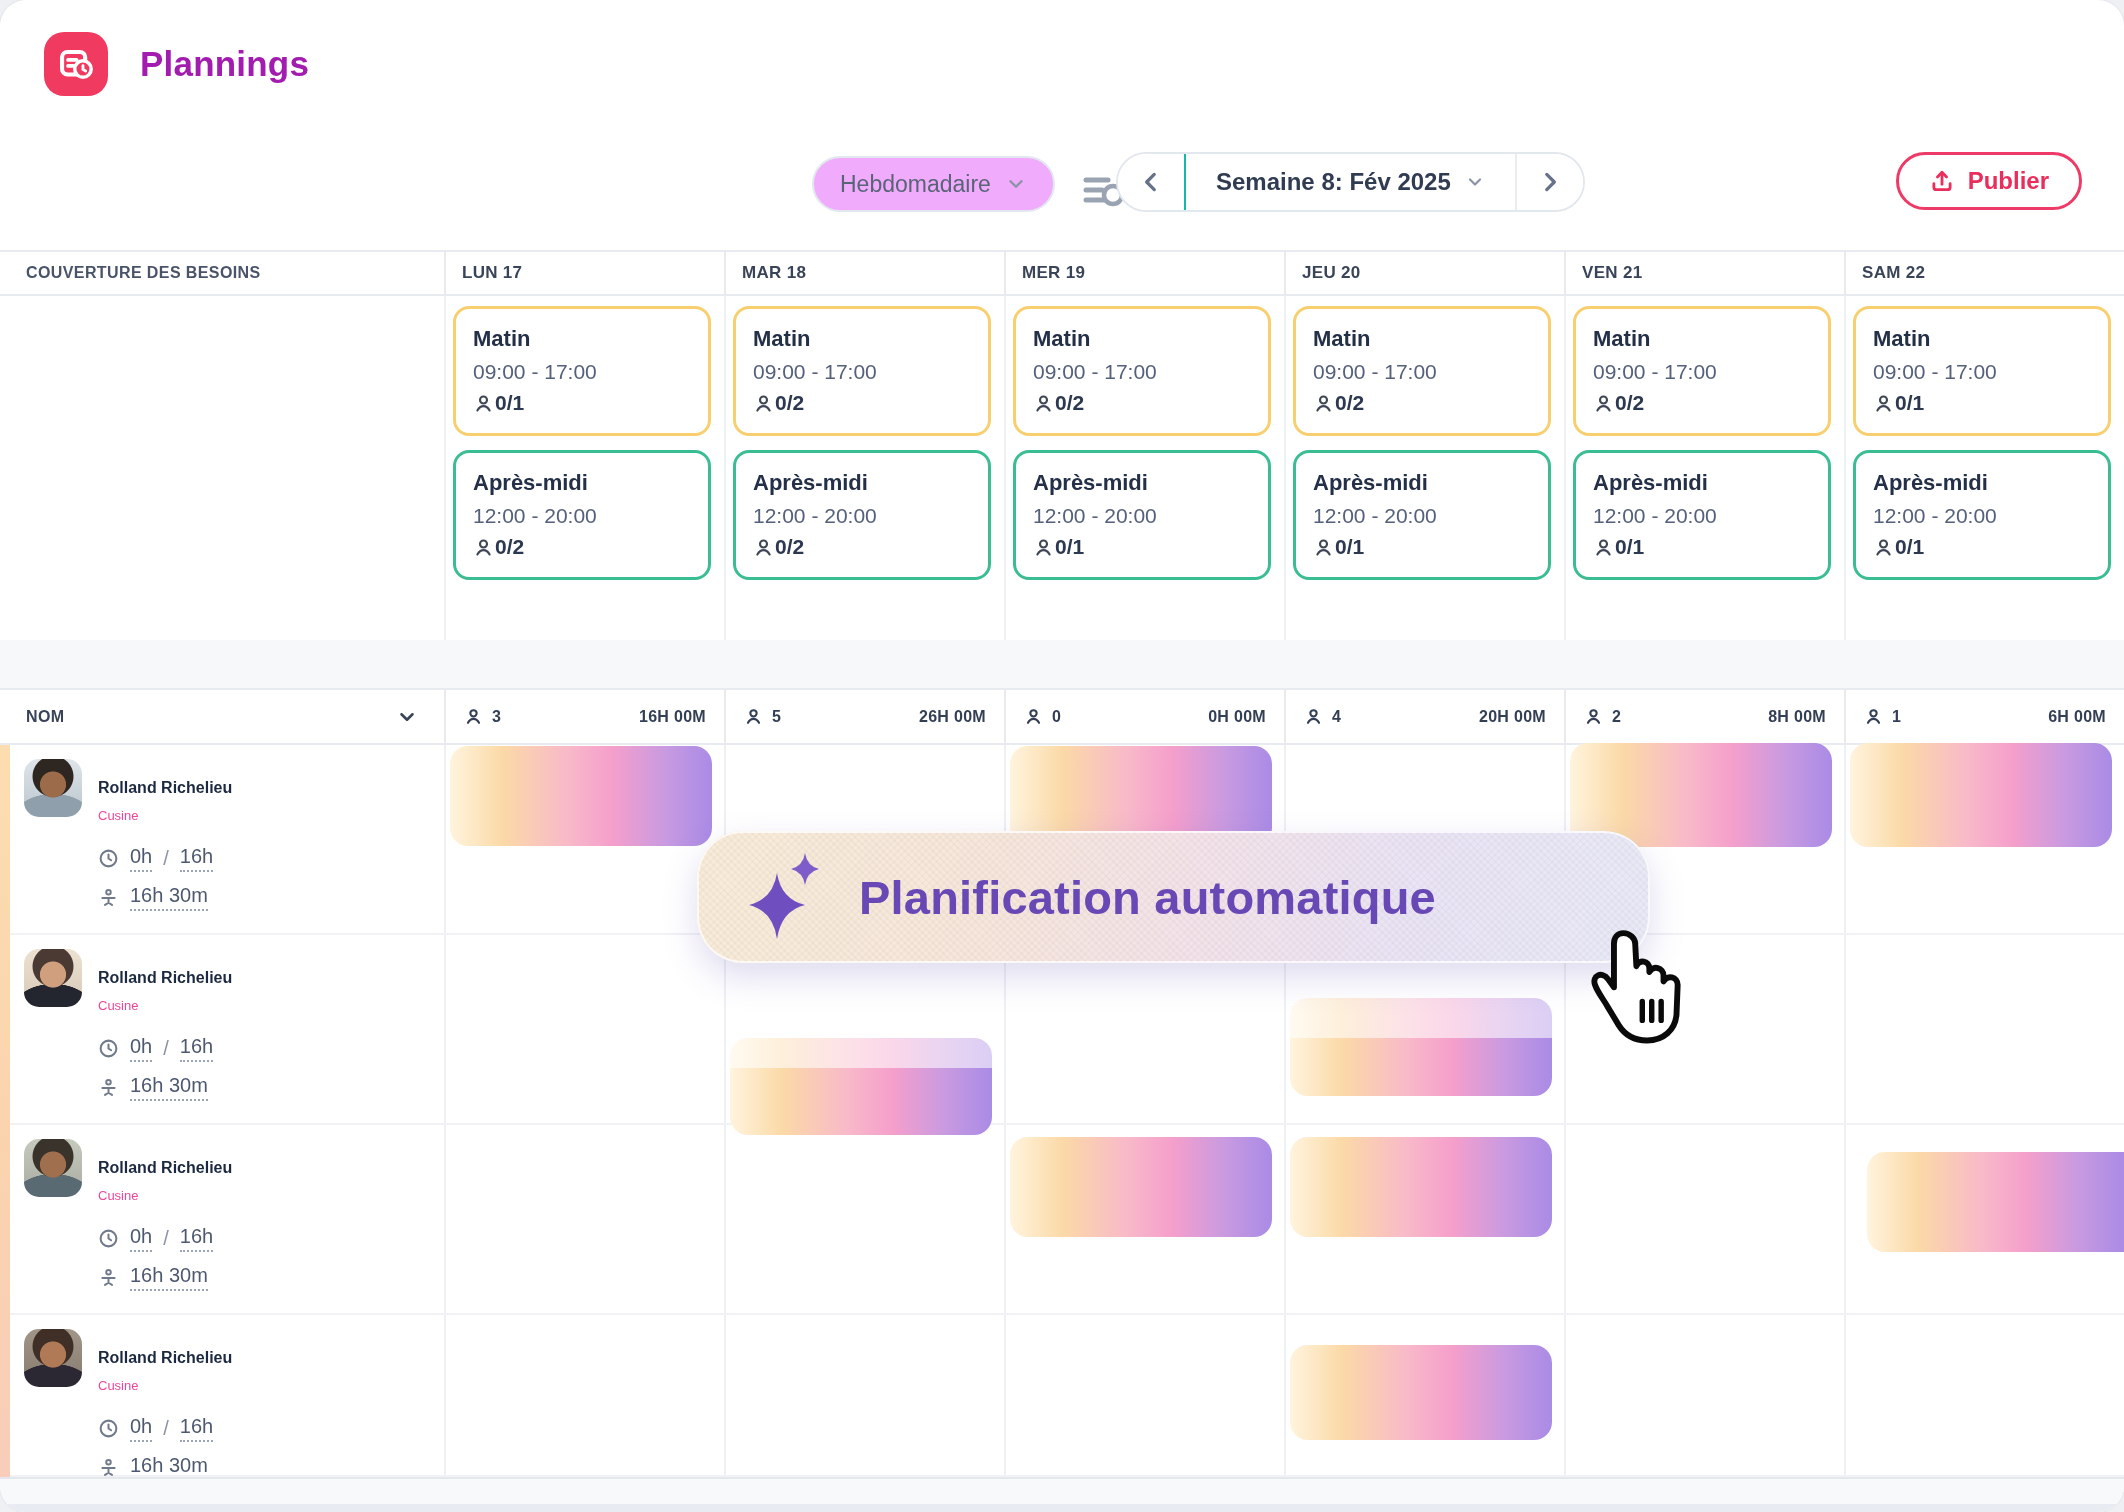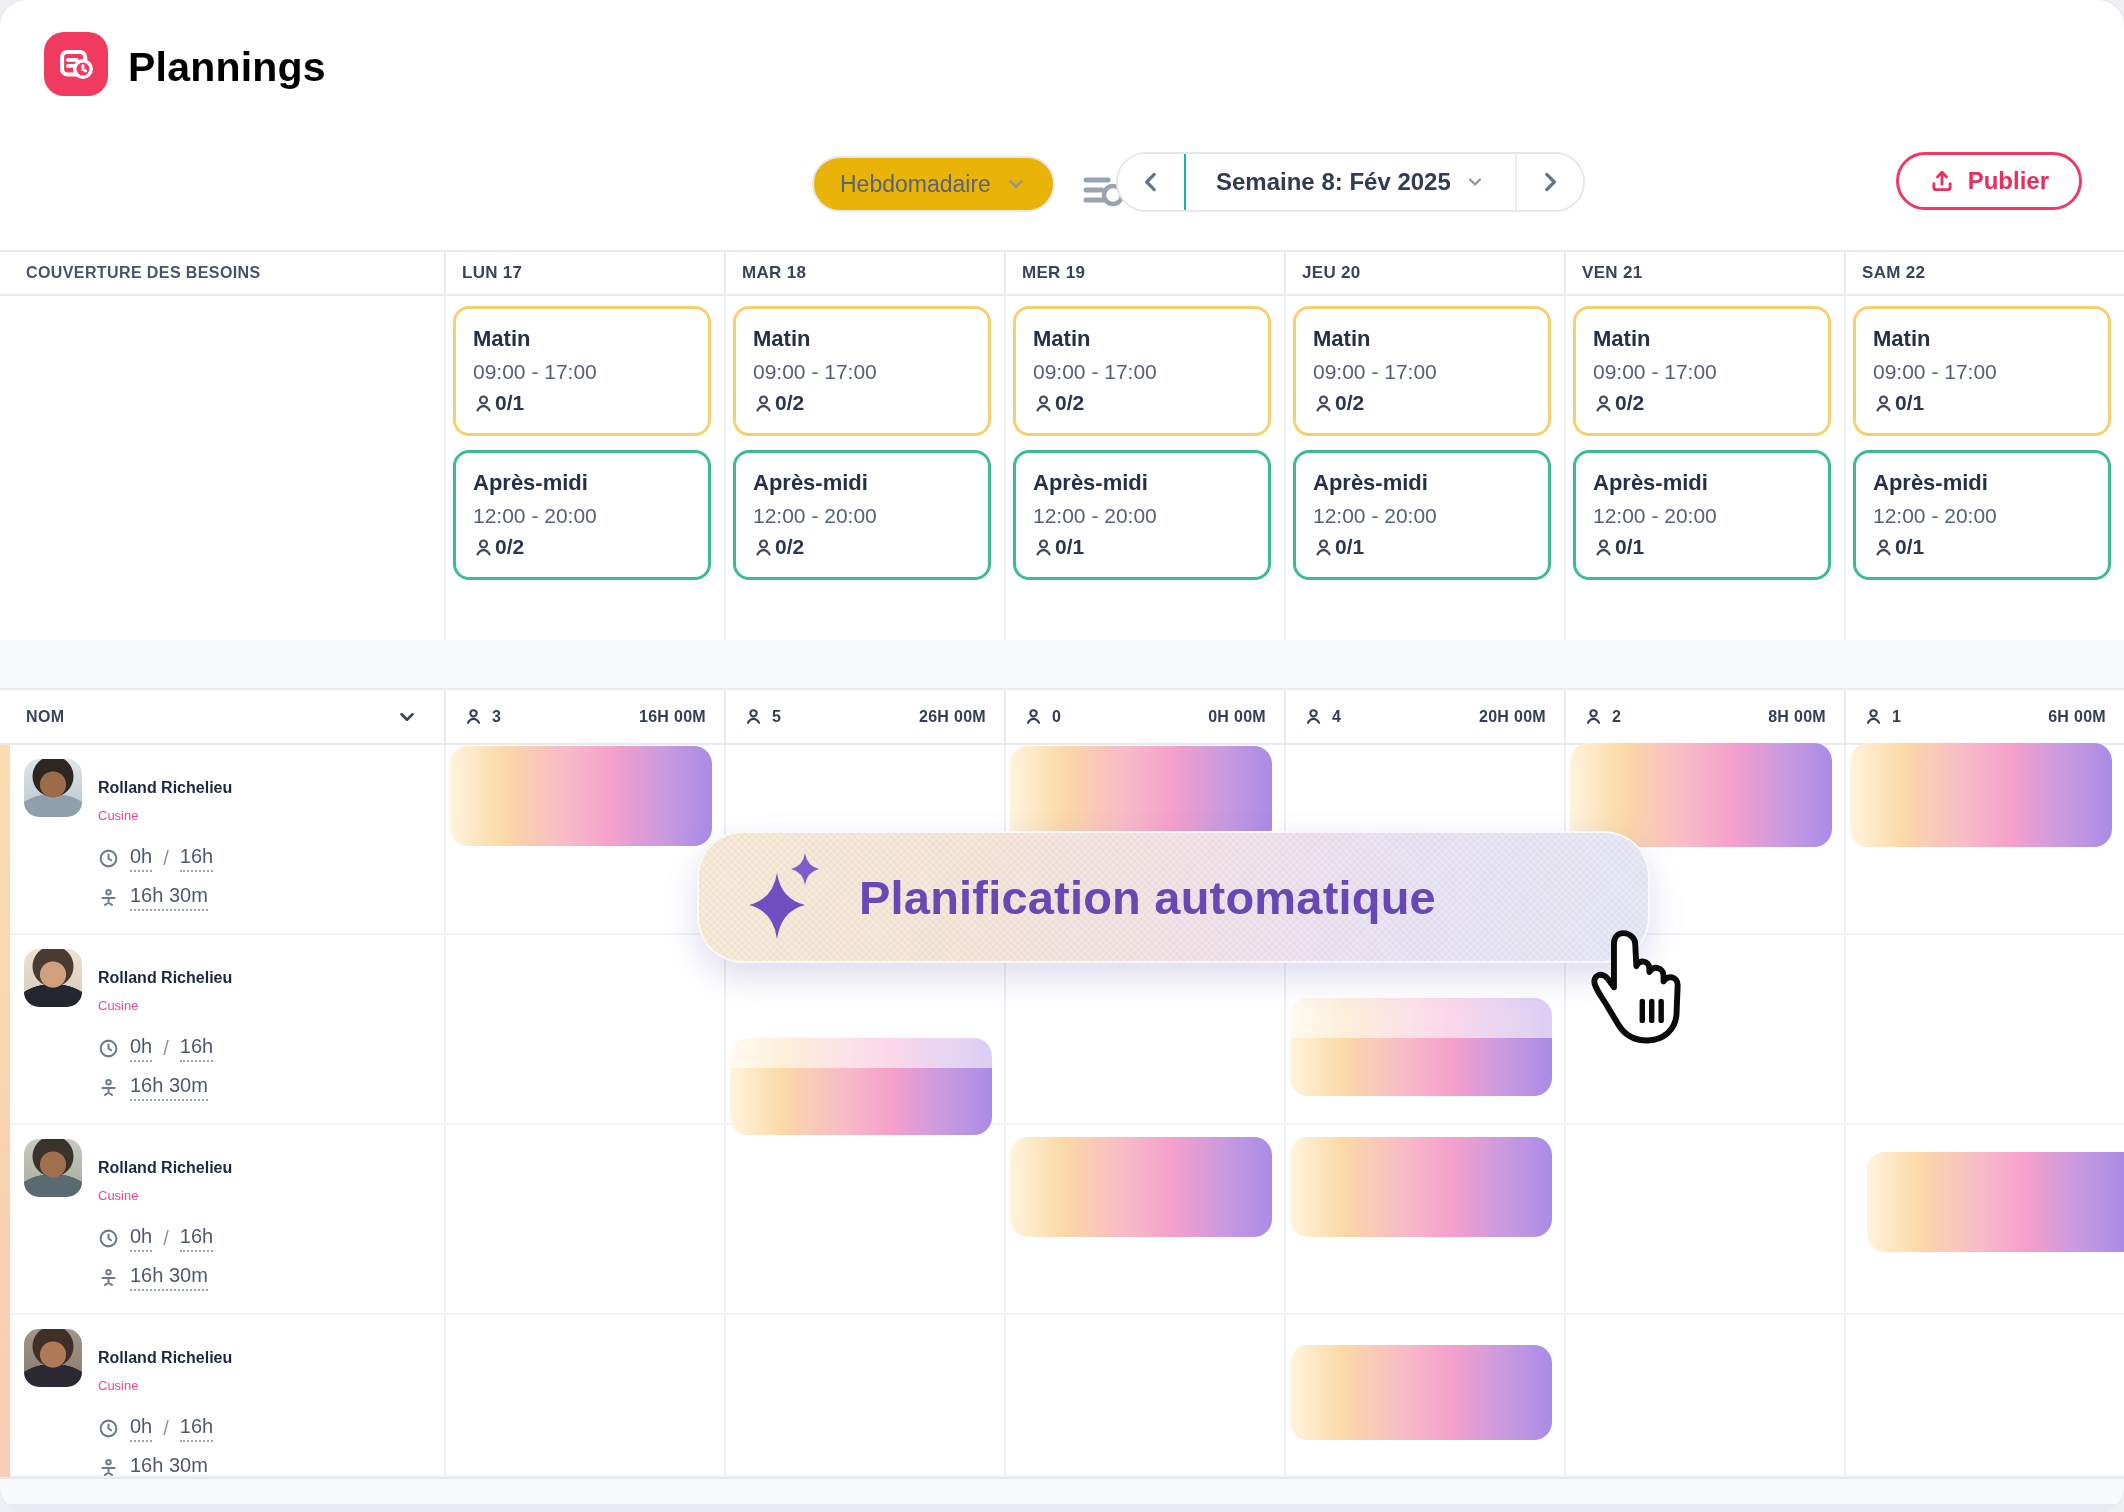--- a/index.html
+++ b/index.html
@@ -4,23 +4,23 @@
 <style>
   html,body{margin:0;padding:0;background:#eef0f3;}
   *{box-sizing:border-box;}
   .stage{position:relative;width:2124px;height:1512px;background:#fff;border-radius:26px;
          overflow:hidden;font-family:"Liberation Sans","DejaVu Sans",sans-serif;color:#1c2940;
          box-shadow:0 0 0 1px #e4e6ea;}
   
   .appbar{position:absolute;left:0;top:0;width:100%;height:120px;}
   .logo{position:absolute;left:44px;top:32px;width:64px;height:64px;border-radius:20px;
         background:#f13a60;display:flex;align-items:center;justify-content:center;}
-  .page-title{position:absolute;left:128px;top:44px;font-size:41px;font-weight:700;color:#000000;letter-spacing:.2px;}
-  
-  .pill{background:#eab308;border:2px solid #e3e7ee;border-radius:30px;display:flex;align-items:center;}
+  .page-title{position:absolute;left:140px;top:44px;font-size:35px;font-weight:700;color:#a21caf;letter-spacing:.2px;}
+  
+  .pill{background:#f0abfc;border:2px solid #e3e7ee;border-radius:30px;display:flex;align-items:center;}
   .view-pill{position:absolute;left:812px;top:156px;height:56px;padding:0 26px;gap:14px;cursor:pointer;}
   .view-pill .lbl{font-size:23px;color:#5a6477;}
   .agenda-ic{position:absolute;left:1082px;top:170px;width:42px;height:40px;z-index:1;}
   .weeknav{position:absolute;left:1116px;top:152px;height:60px;z-index:2;background:#fff;
            border:2px solid #e3e7ee;border-radius:30px;display:flex;align-items:stretch;overflow:hidden;}
   .weeknav .navbtn{width:66px;display:flex;align-items:center;justify-content:center;cursor:pointer;background:#fff;border:none;padding:0;}
   .weeknav .mid{display:flex;align-items:center;gap:14px;padding:0 30px;border-left:2px solid #14b8a6;
                 border-right:2px solid #e9edf2;cursor:pointer;}
   .weeknav .mid .lbl{font-size:24px;font-weight:600;color:#313c52;}
   .publish-btn{position:absolute;right:42px;top:152px;height:58px;padding:0 30px;gap:13px;

